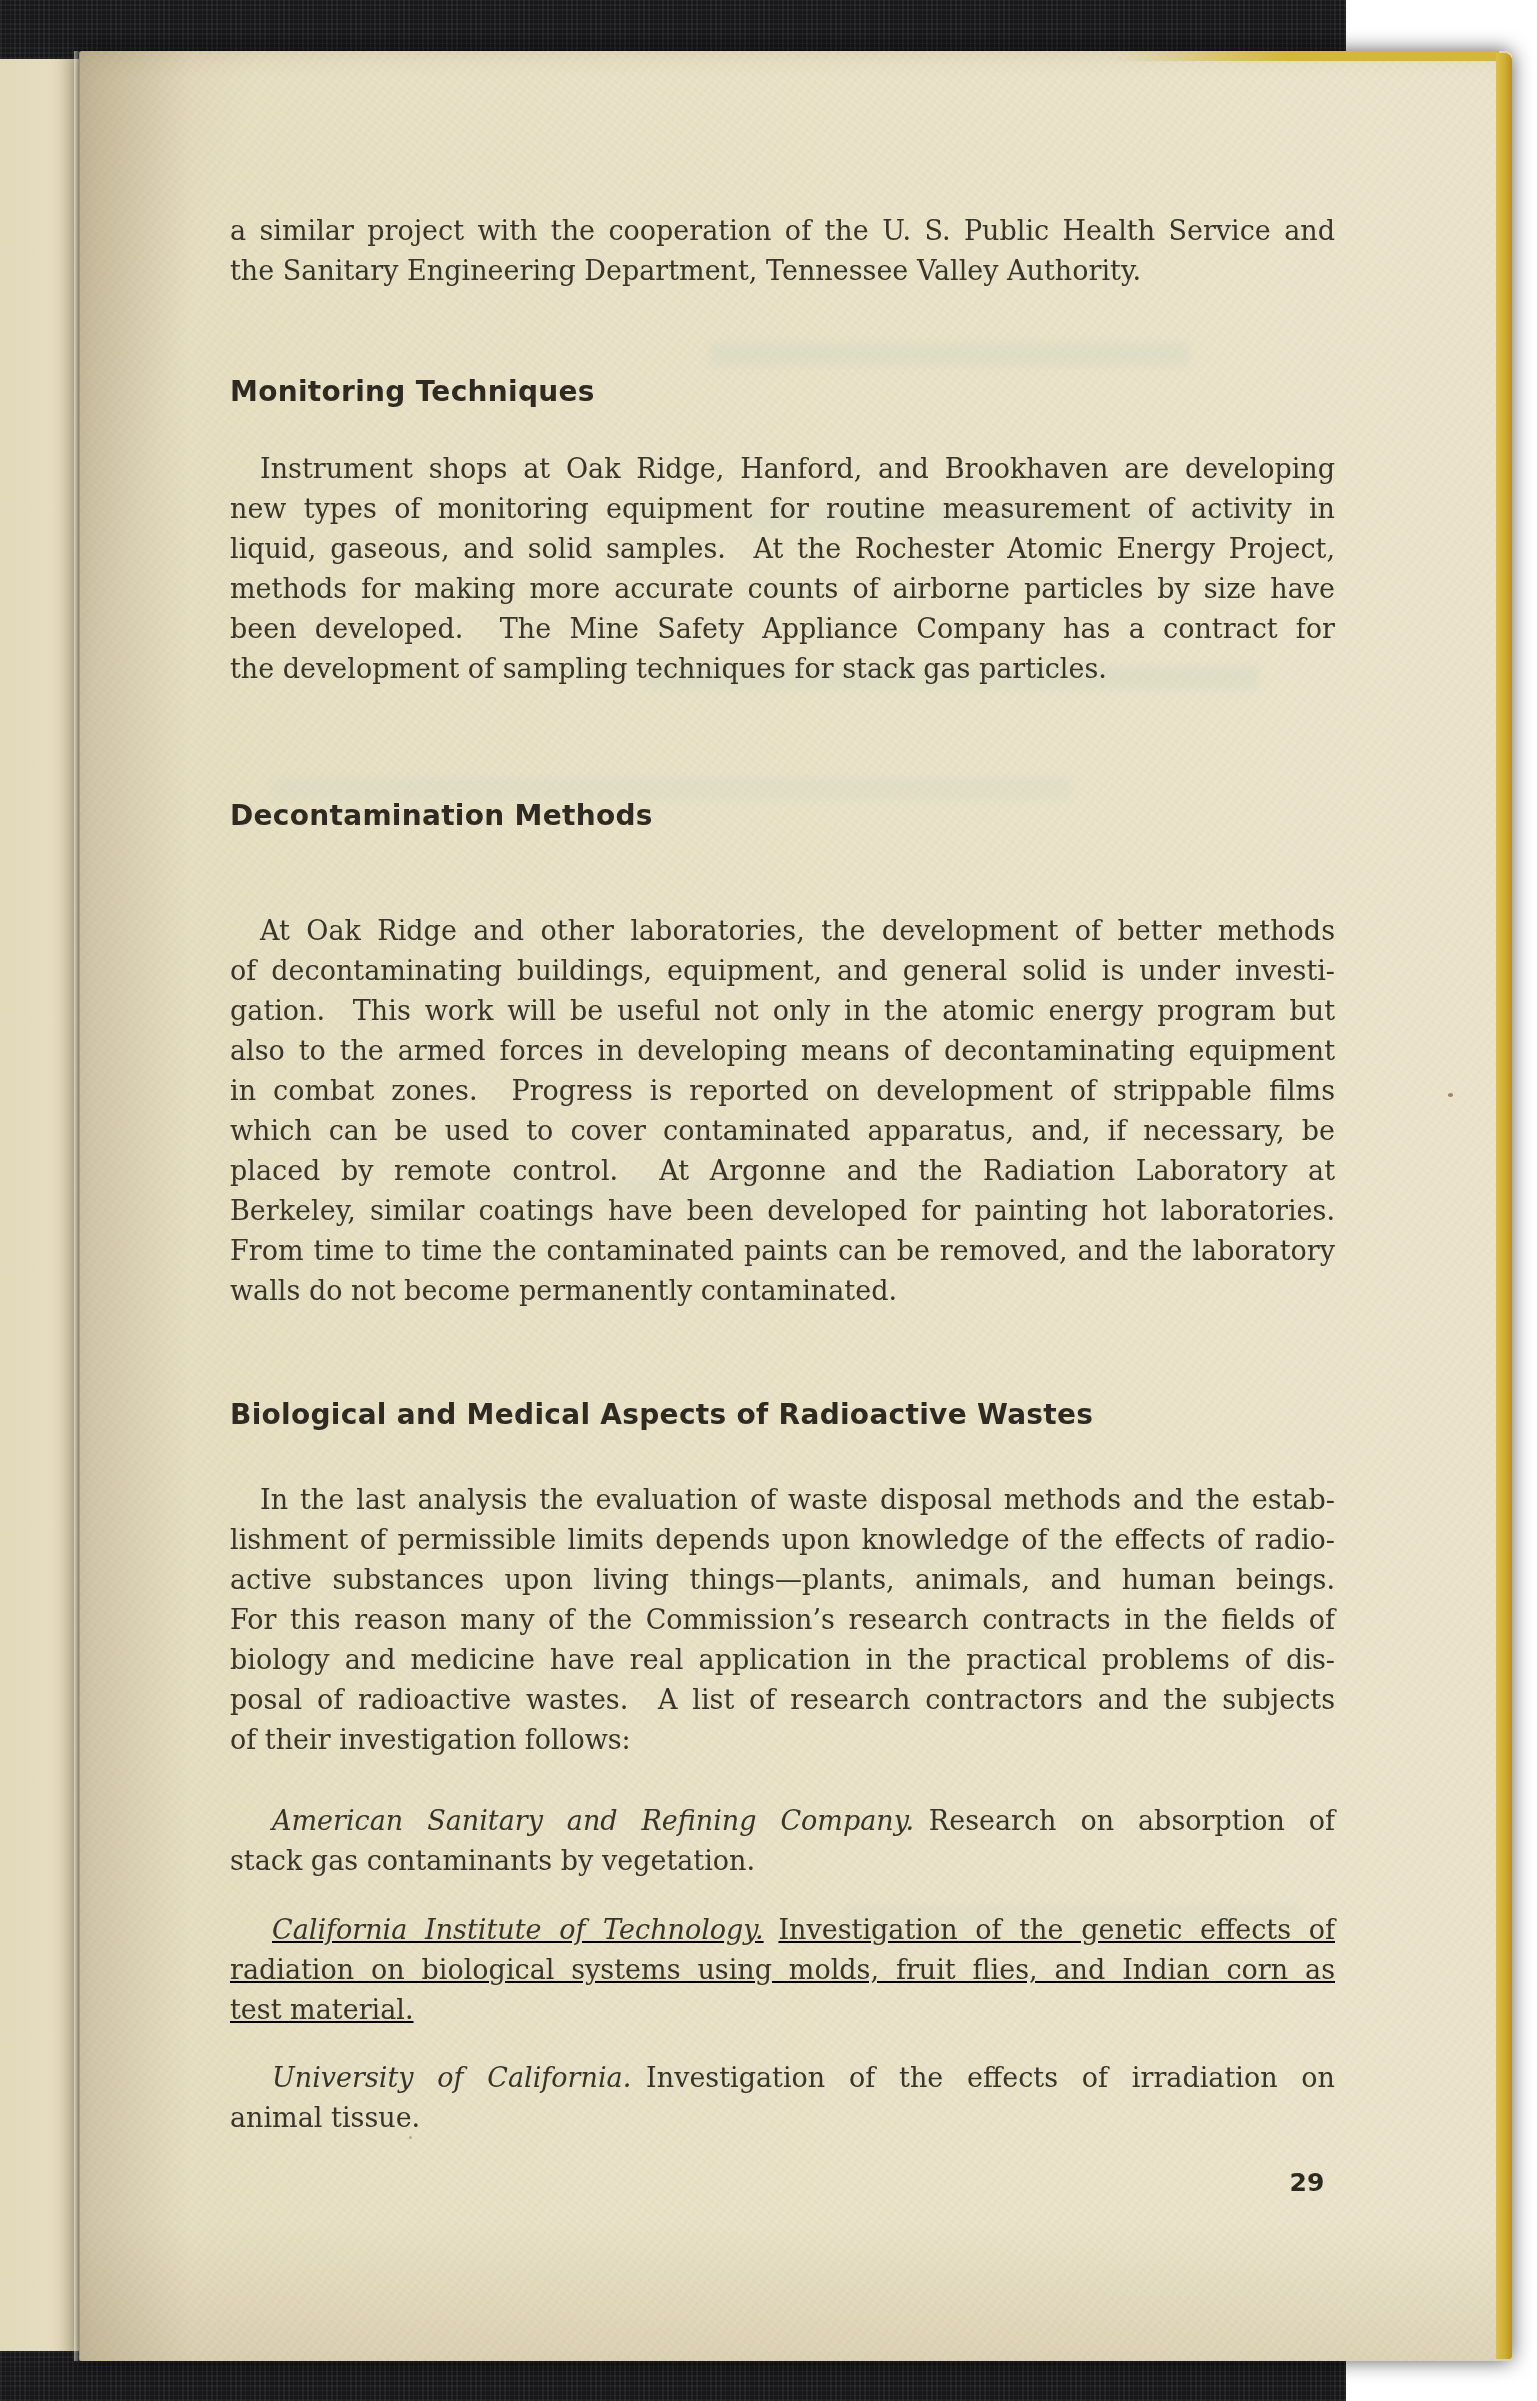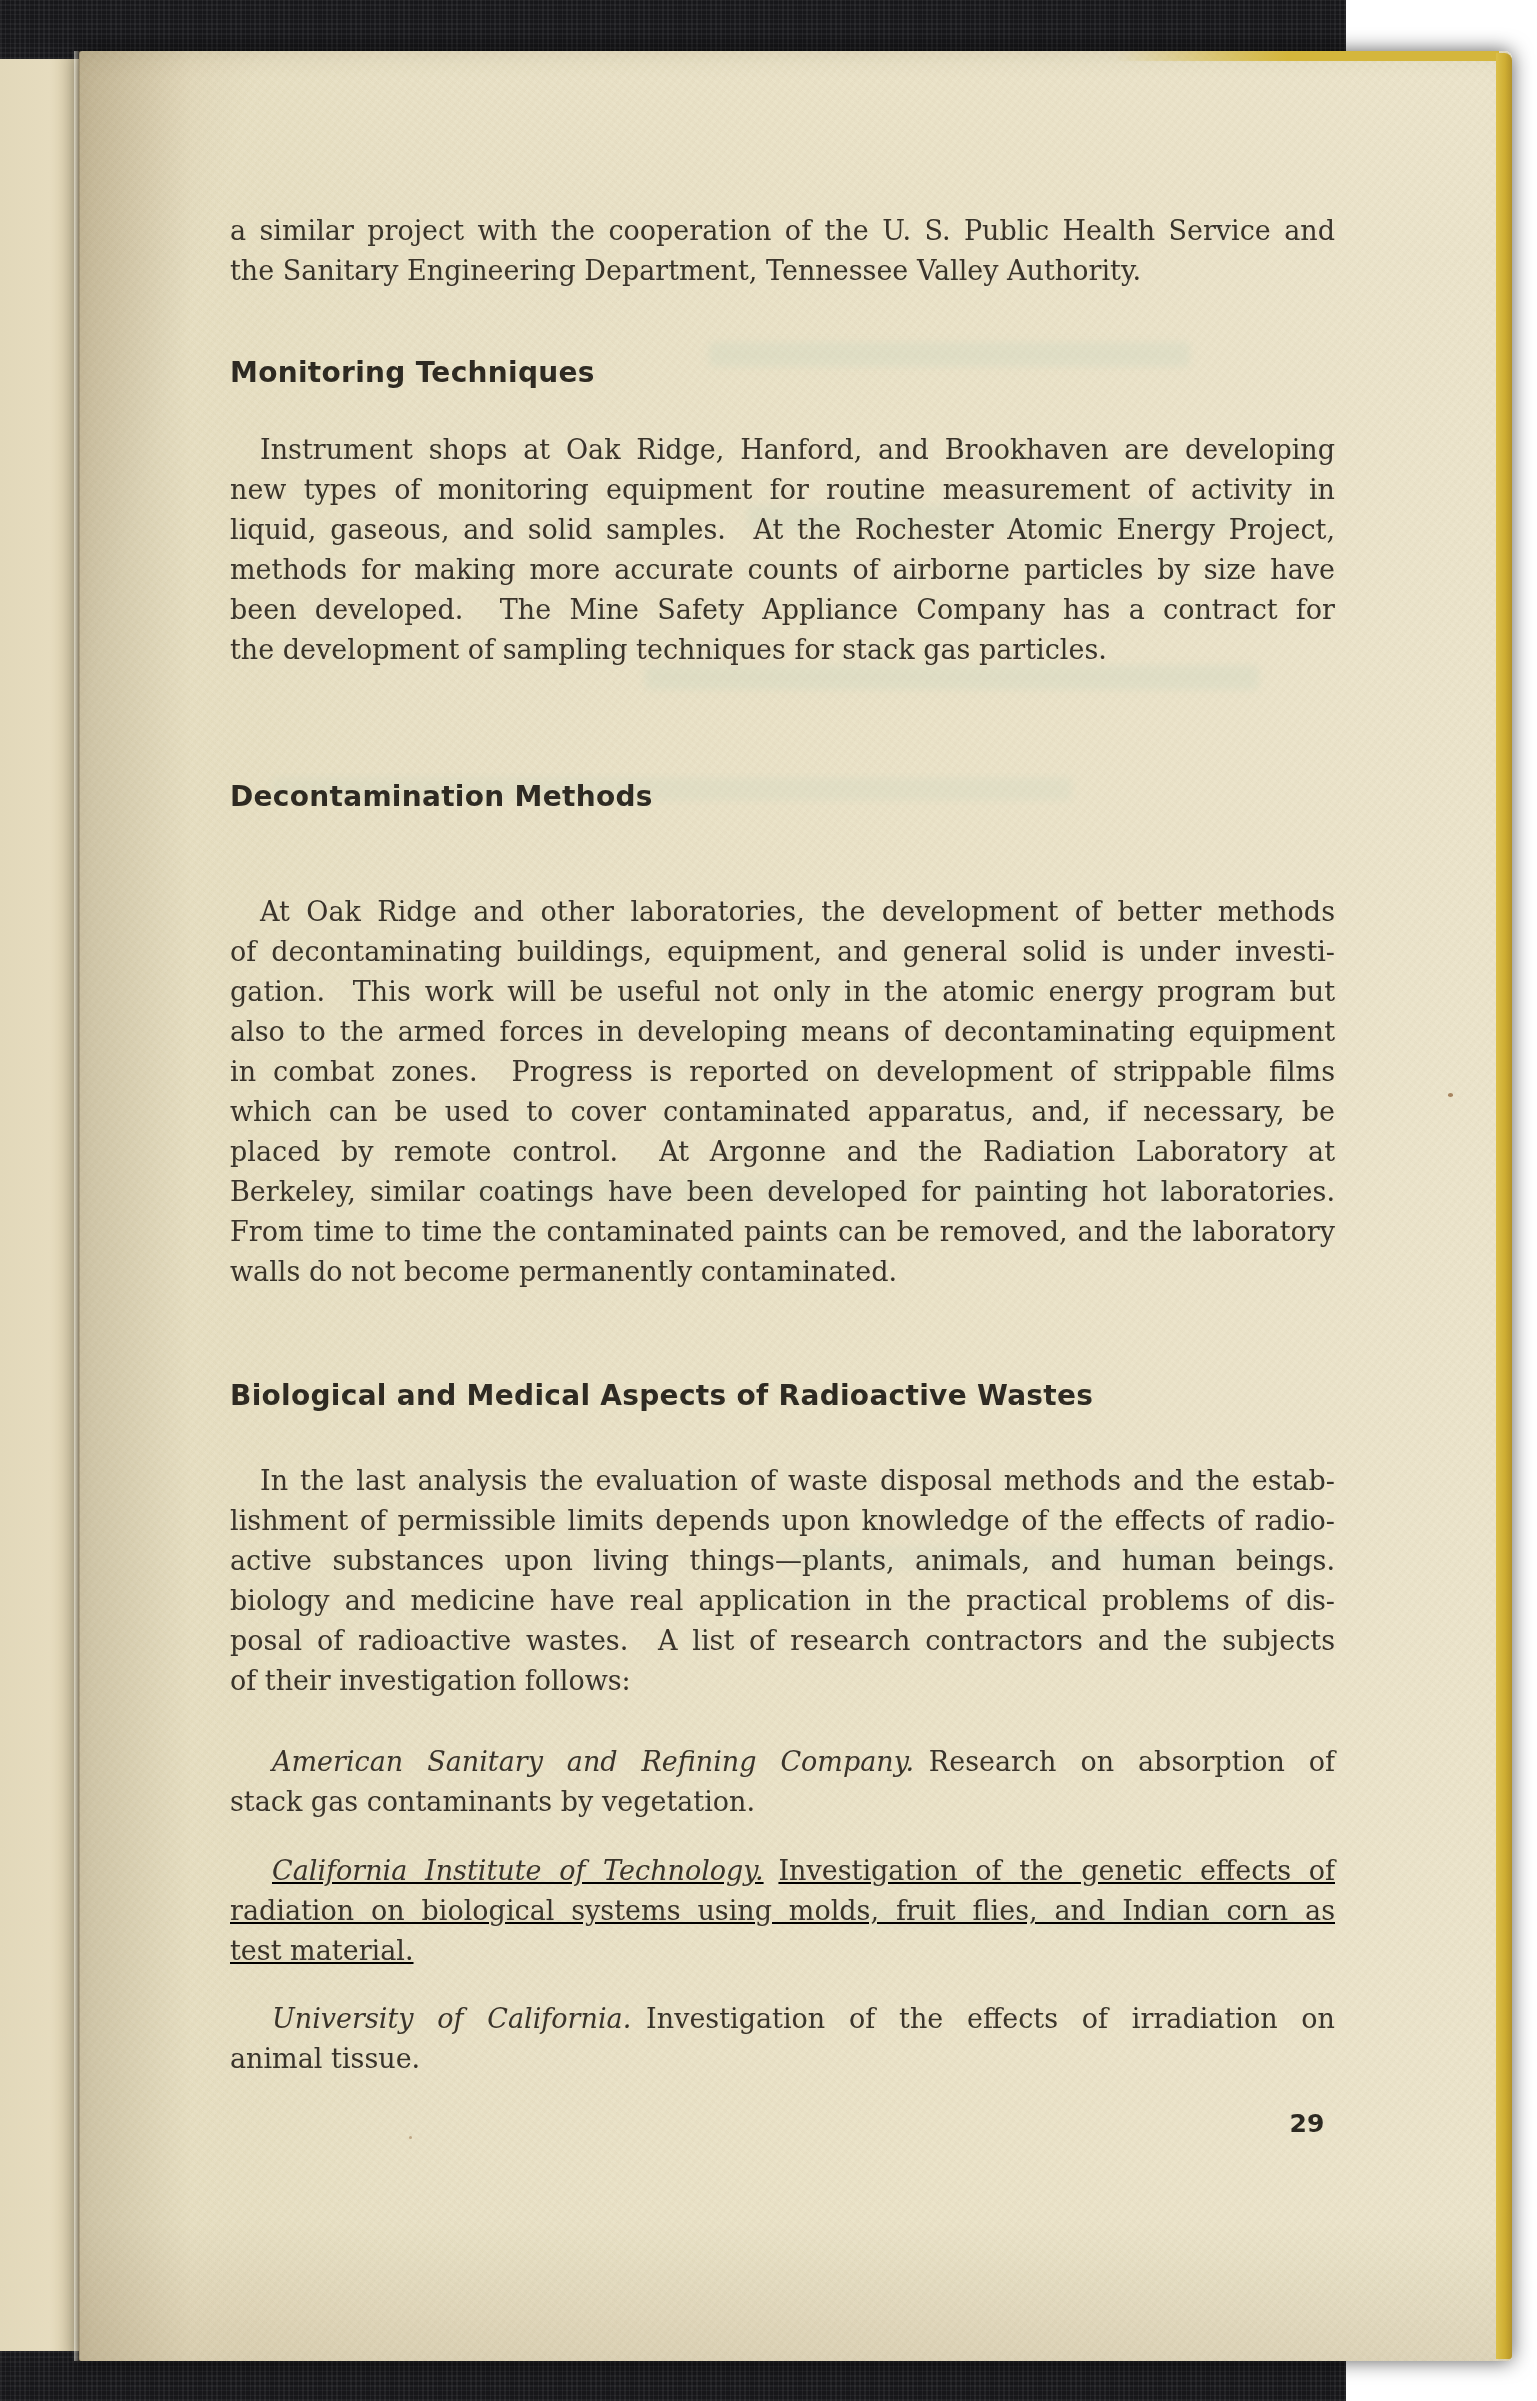--- a/index.html
+++ b/index.html
@@ -64,21 +64,21 @@
   .line.last{text-align:left;text-align-last:left;}
   .indent1{padding-left:30px;}
   .indent2{padding-left:42px;}
   .it{font-style:italic;}
   .sent-gap{display:inline-block;width:.55em;}
   .heading{
     font-family:"DejaVu Sans", sans-serif;font-weight:700;
     font-size:28px;line-height:40px;color:#2e2a22;margin:0;
     text-align:left;letter-spacing:0.3px;
   }
-  .m-h1{margin-top:62px;}
+  .m-h1{margin-top:81px;}
   .m-p1{margin-top:37px;}
   .m-h2{margin-top:107px;}
   .m-p2{margin-top:75px;}
   .m-h3{margin-top:84px;}
   .m-p3{margin-top:45px;}
   .m-e1{margin-top:41px;}
   .m-e2{margin-top:29px;text-decoration:underline;}
   .m-e3{margin-top:28px;}
   .pagenum{
     margin-top:24.6px;
@@ -144,20 +144,21 @@
         <div class="line">From time to time the contaminated paints can be removed, and the laboratory</div>
         <div class="line last">walls do not become permanently contaminated.</div>
       </div>
 
       <h2 class="heading m-h3">Biological and Medical Aspects of Radioactive Wastes</h2>
 
       <div class="para m-p3">
         <div class="line indent1">In the last analysis the evaluation of waste disposal methods and the estab-</div>
         <div class="line">lishment of permissible limits depends upon knowledge of the effects of radio-</div>
         <div class="line">active substances upon living things—plants, animals, and human beings.</div>
+        <div class="line">For this reason many of the Commission’s research contracts in the fields of</div>
         <div class="line">biology and medicine have real application in the practical problems of dis-</div>
         <div class="line">posal of radioactive wastes.&nbsp; A list of research contractors and the subjects</div>
         <div class="line last">of their investigation follows:</div>
       </div>
 
       <div class="para m-e1">
         <div class="line indent2">
           <span class="it">American Sanitary and Refining Company.</span><span class="sent-gap"></span><span>Research on absorption of</span>
         </div>
         <div class="line last">stack gas contaminants by vegetation.</div>

